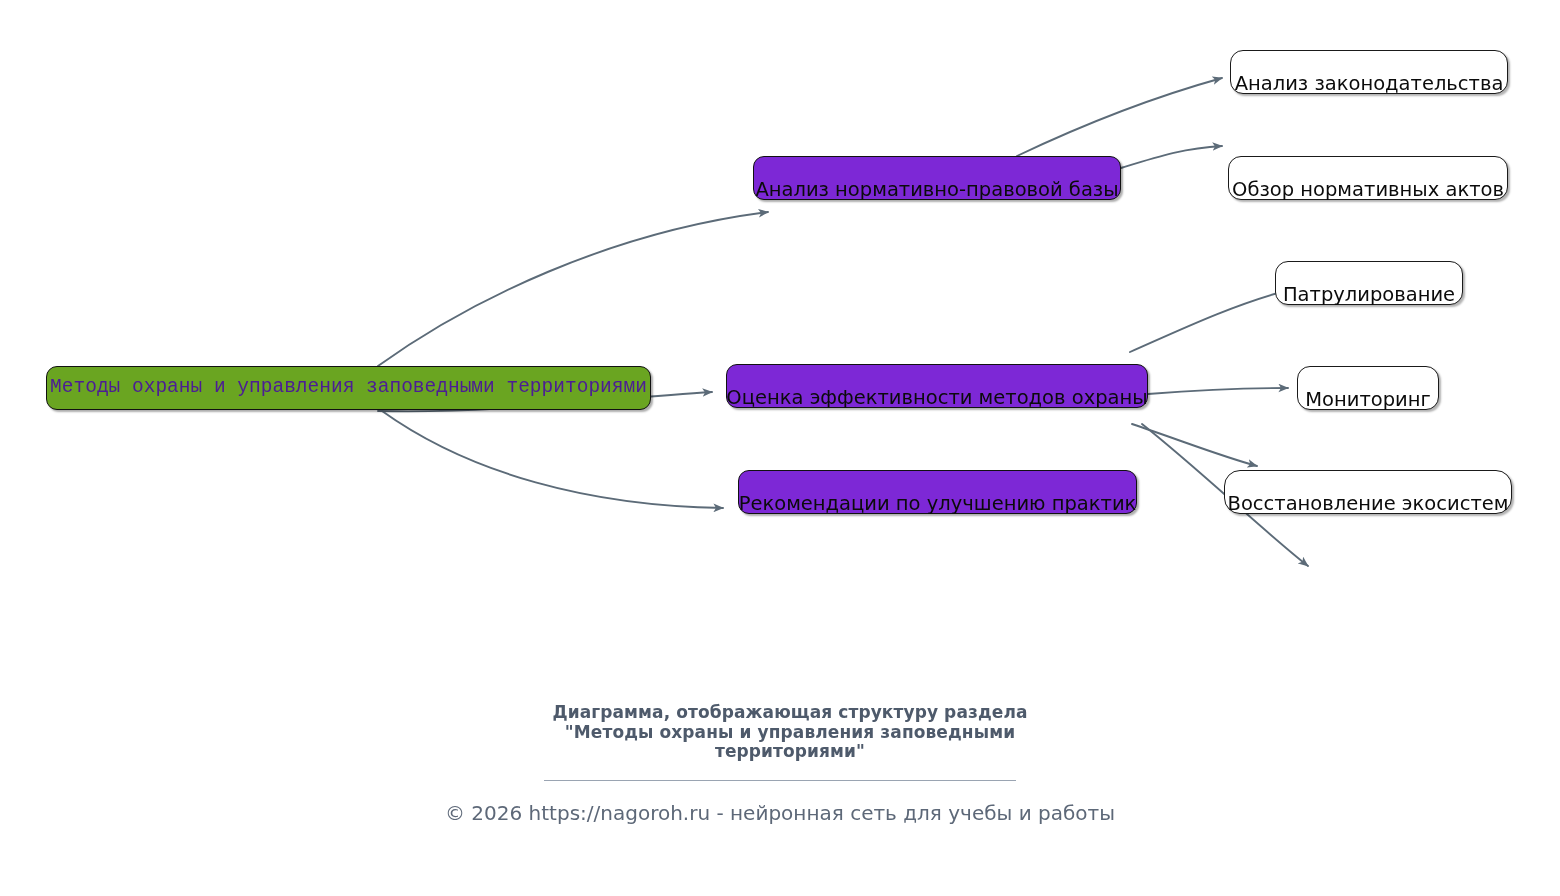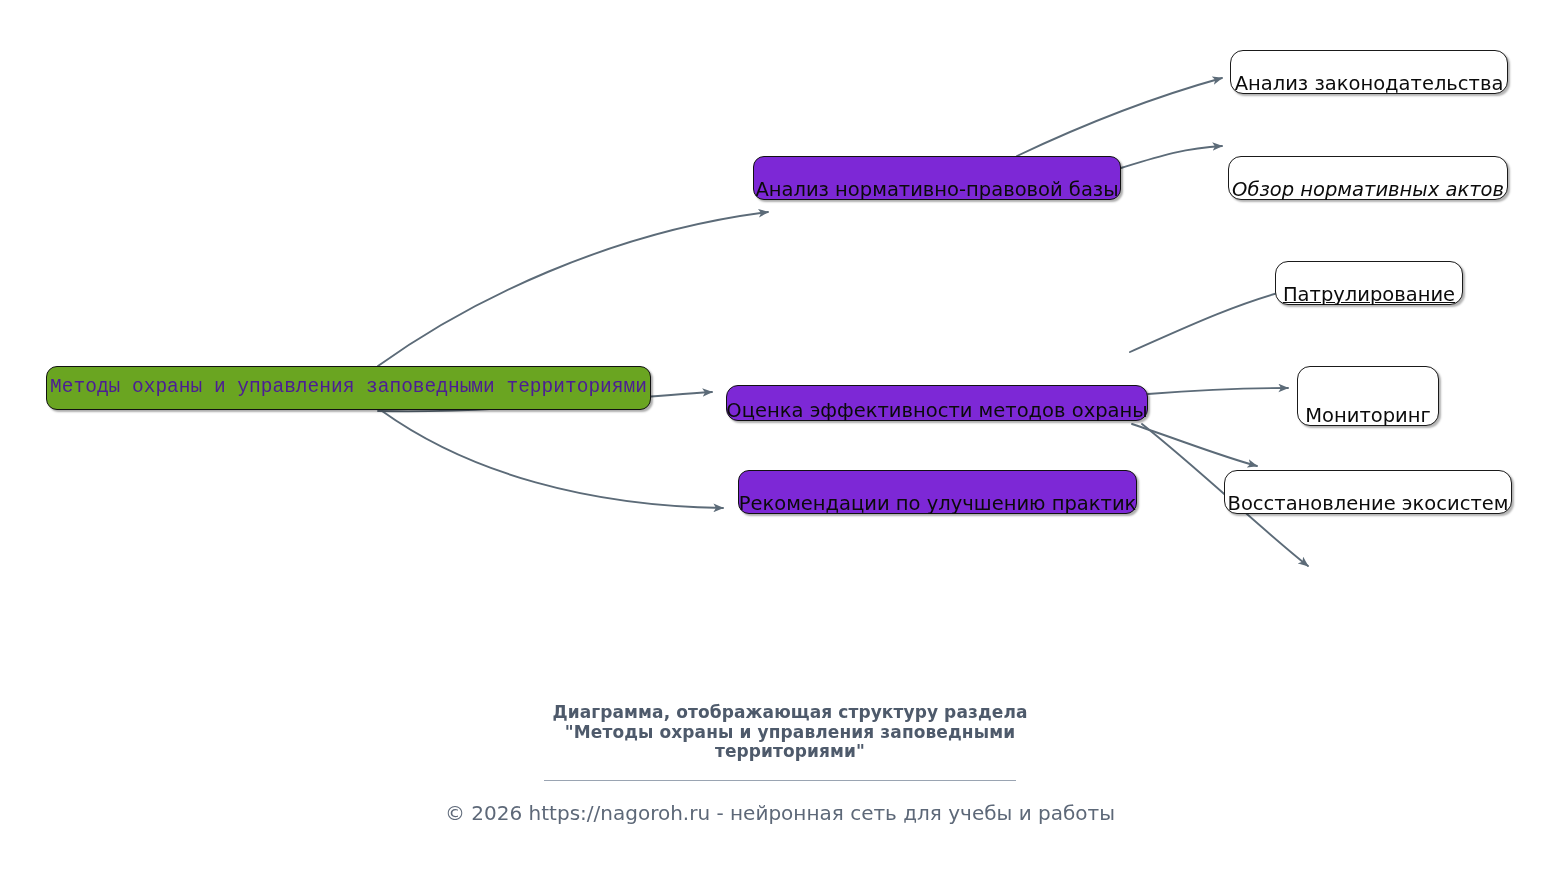--- a/index.html
+++ b/index.html
@@ -149,45 +149,45 @@
   </svg>
 
   <div class="node root" style="left:46px; top:366px; width:605px; height:44px;">
     <span class="node-label">Методы охраны и управления заповедными территориями</span>
   </div>
 
   <div class="node branch" style="left:753px; top:156px; width:368px; height:44px;">
     <span class="node-label">Анализ нормативно-правовой базы</span>
   </div>
 
-  <div class="node branch" style="left:726px; top:385px; width:422px; height:36px;border-radius:12px;">
+  <div class="node branch" style="left:726px; top:364px; width:422px; height:44px;">
     <span class="node-label">Оценка эффективности методов охраны</span>
   </div>
 
   <div class="node branch" style="left:738px; top:470px; width:399px; height:44px;">
     <span class="node-label">Рекомендации по улучшению практик</span>
   </div>
 
   <div class="node leaf" style="left:1230px; top:50px; width:278px; height:44px;">
     <span class="node-label">Анализ законодательства</span>
   </div>
 
-  <div class="node leaf" style="left:1228px; top:156px; width:280px; height:44px;font-style:italic;">
+  <div class="node leaf" style="left:1228px; top:156px; width:280px; height:44px;">
     <span class="node-label">Обзор нормативных актов</span>
   </div>
 
-  <div class="node leaf" style="left:1275px; top:261px; width:188px; height:44px;text-decoration:underline;">
+  <div class="node leaf" style="left:1275px; top:261px; width:188px; height:44px;">
     <span class="node-label">Патрулирование</span>
   </div>
 
-  <div class="node leaf" style="left:1297px; top:366px; width:142px; height:60px;">
+  <div class="node leaf" style="left:1297px; top:366px; width:142px; height:44px;">
     <span class="node-label">Мониторинг</span>
   </div>
 
-  <div class="node leaf" style="left:1224px; top:470px; width:288px; height:44px;">
+  <div class="node leaf" style="left:1224px; top:470px; width:288px; height:44px;border-radius:16px;">
     <span class="node-label">Восстановление экосистем</span>
   </div>
 
 
   <div id="caption-block">
     <div class="caption-title">
       <span class="cap-line">Диаграмма, отображающая структуру раздела</span>
       <span class="cap-line">"Методы охраны и управления заповедными</span>
       <span class="cap-line">территориями"</span>
     </div>

